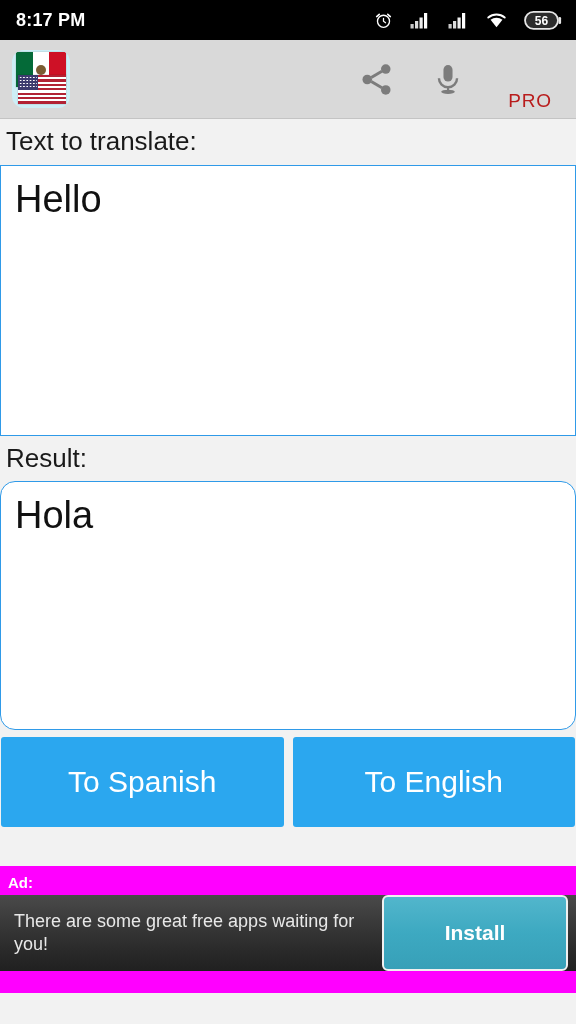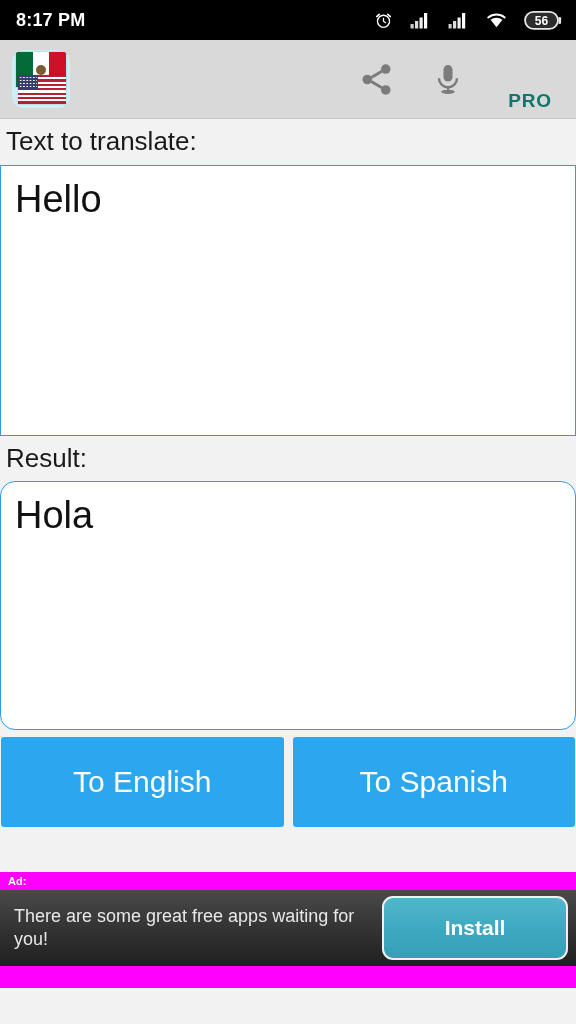--- a/index.html
+++ b/index.html
@@ -121,22 +121,22 @@
   .tb-btn svg { display: block; }
   .pro-btn {
     width: 92px; height: 79px;
     display: flex;
     align-items: center;
     justify-content: center;
     flex: 0 0 auto;
   }
   .pro-label {
     font-size: 19px;
-    font-weight: bold;
-    color: #0f766e;
+    font-weight: normal;
+    color: #b91c1c;
     letter-spacing: 0.8px;
     margin-top: 44px;
   }
 
   
   .content {
     flex: 1 1 auto;
     display: flex;
     flex-direction: column;
     background: #f2f2f2;
@@ -184,46 +184,46 @@
   }
 
   
   .ad-wrap {
     flex: 0 0 auto;
     background: #ff00ff;
     padding: 0 0 0 0;
   }
   .ad-label {
     color: #ffffff;
-    font-size: 11px;
+    font-size: 15px;
     font-weight: bold;
-    padding: 3px 0 3px 8px;
+    padding: 9px 0 3px 8px;
     line-height: 1.1;
   }
   .ad-banner {
     height: 76px;
     background: linear-gradient(to bottom, #4a4a4a 0%, #3a3a3a 35%, #2b2b2b 70%, #202020 100%);
     display: flex;
     align-items: center;
     padding: 0 8px 0 14px;
   }
   .ad-text {
     color: #e8e8e8;
     font-size: 18px;
     line-height: 1.25;
     flex: 1 1 auto;
     padding-right: 10px;
   }
   .ad-install {
     flex: 0 0 auto;
     width: 186px;
-    height: 64px;
+    height: 76px;
     background: linear-gradient(to bottom, #52b6cc 0%, #3da9c1 50%, #37a0b8 100%);
     border: 2px solid #f0f0f0;
-    border-radius: 11px;
+    border-radius: 6px;
     color: #ffffff;
     font-size: 21px;
     font-weight: bold;
     font-family: "Liberation Sans", sans-serif;
     display: flex;
     align-items: center;
     justify-content: center;
     cursor: pointer;
   }
   .ad-bottom-strip {
@@ -343,22 +343,22 @@
 
     <div class="field-label">Text to translate:</div>
 
     <div class="textbox" id="input-box" placeholder="">Hello</div>
 
     <div class="field-label">Result:</div>
 
     <div class="textbox" id="result-box">Hola</div>
 
     <div class="button-row">
+      <button class="action-btn">To Spanish</button>
       <button class="action-btn">To English</button>
-      <button class="action-btn">To Spanish</button>
     </div>
 
   </div>
 
   <div class="ad-wrap">
     <div class="ad-label">Ad:</div>
     <div class="ad-banner">
       <div class="ad-text">There are some great free apps waiting for you!</div>
       <button class="ad-install">Install</button>
     </div>

